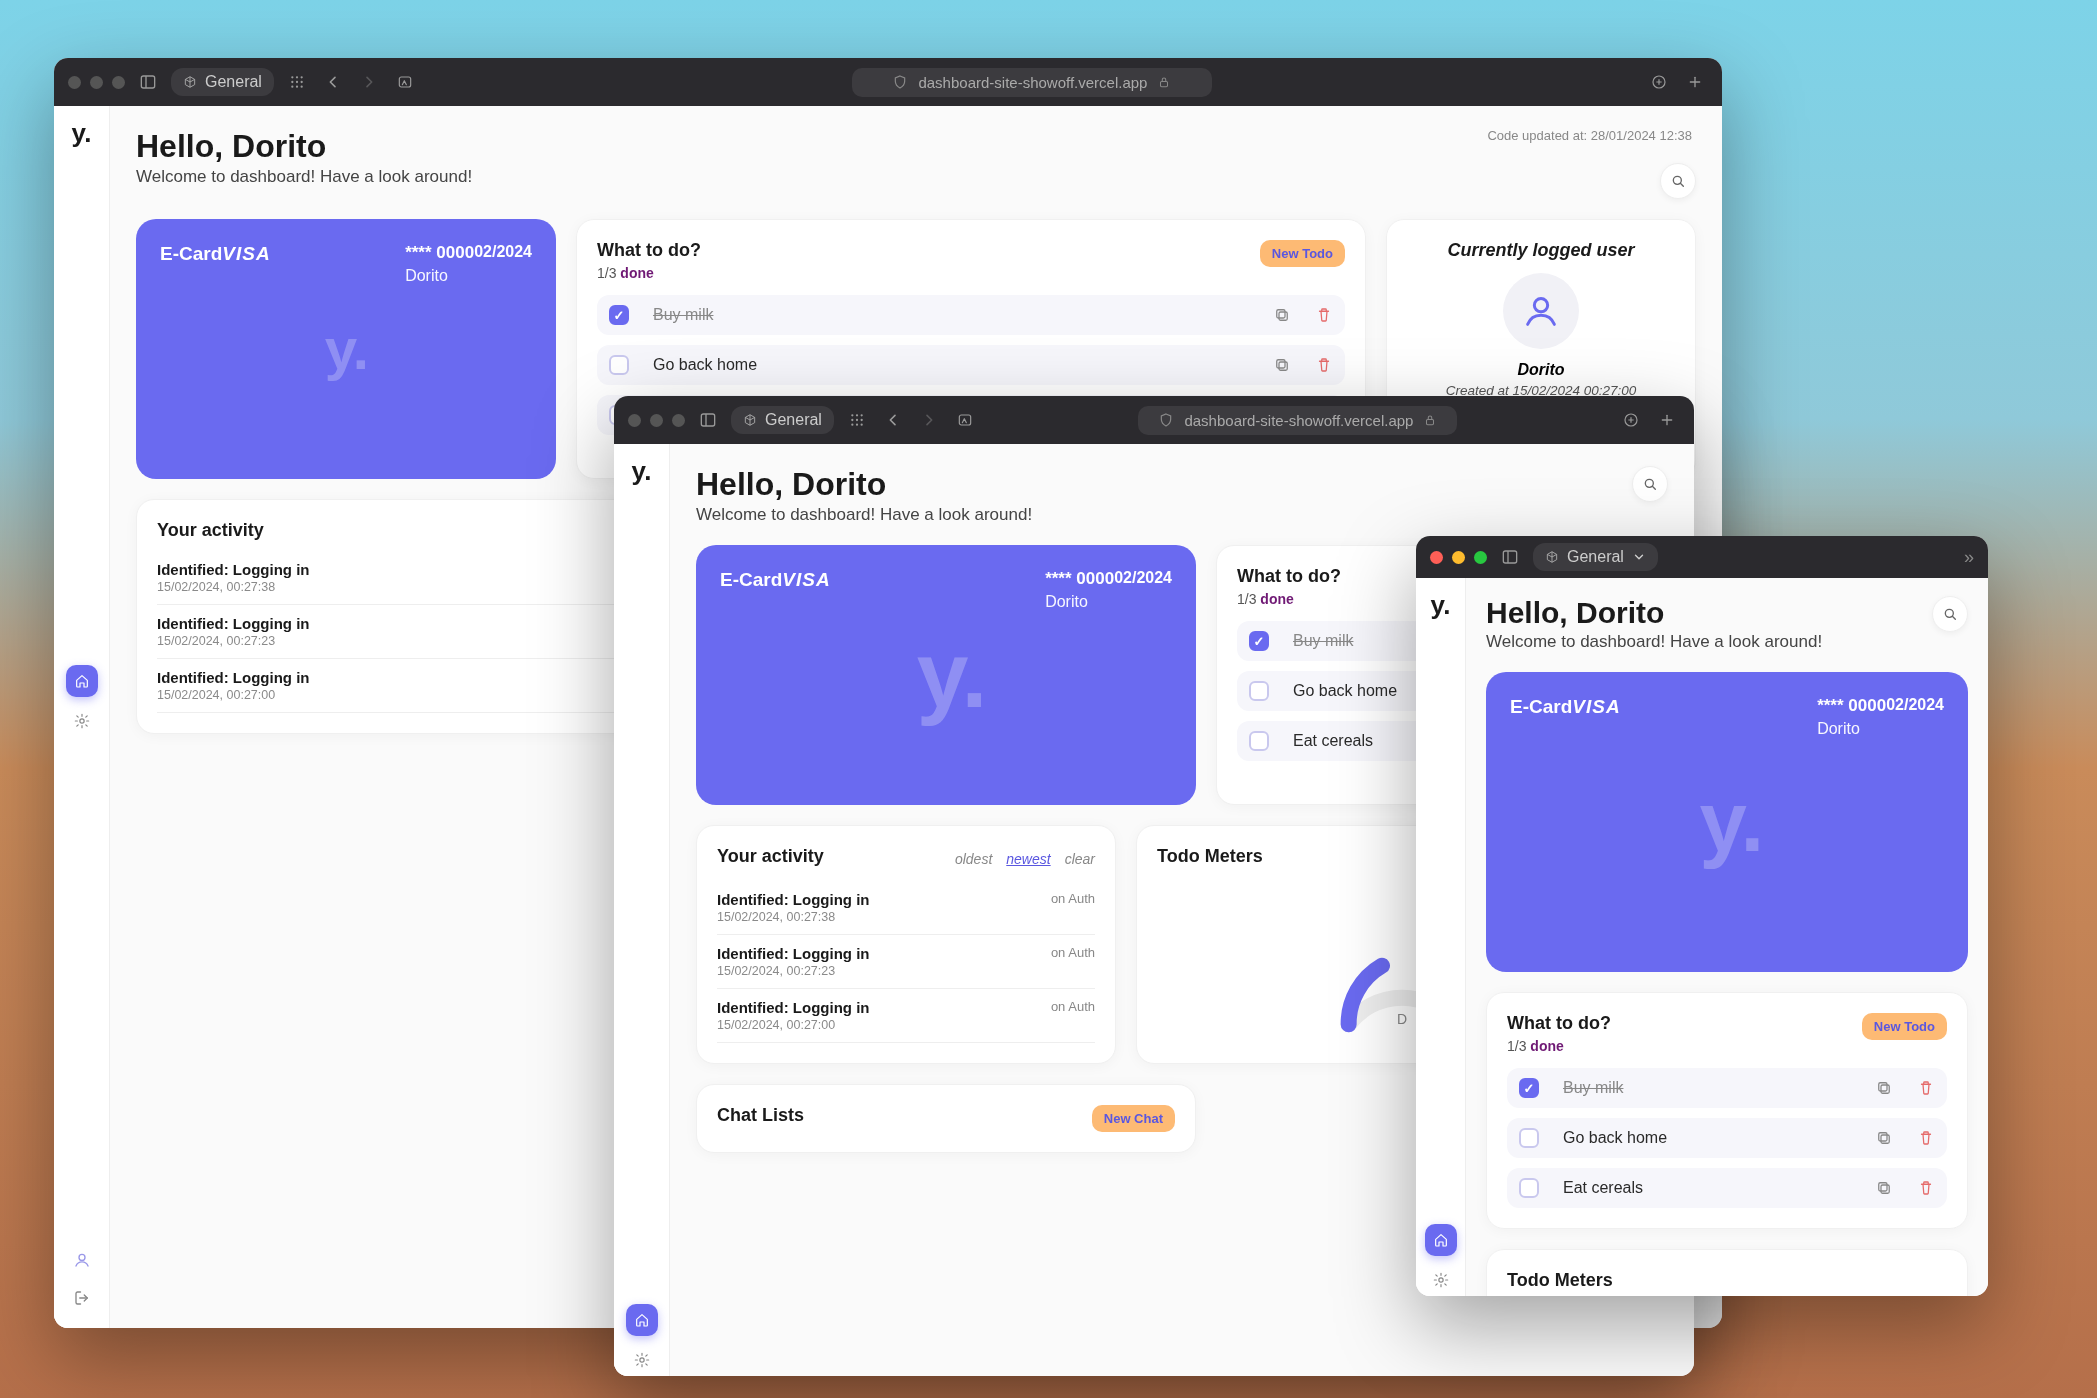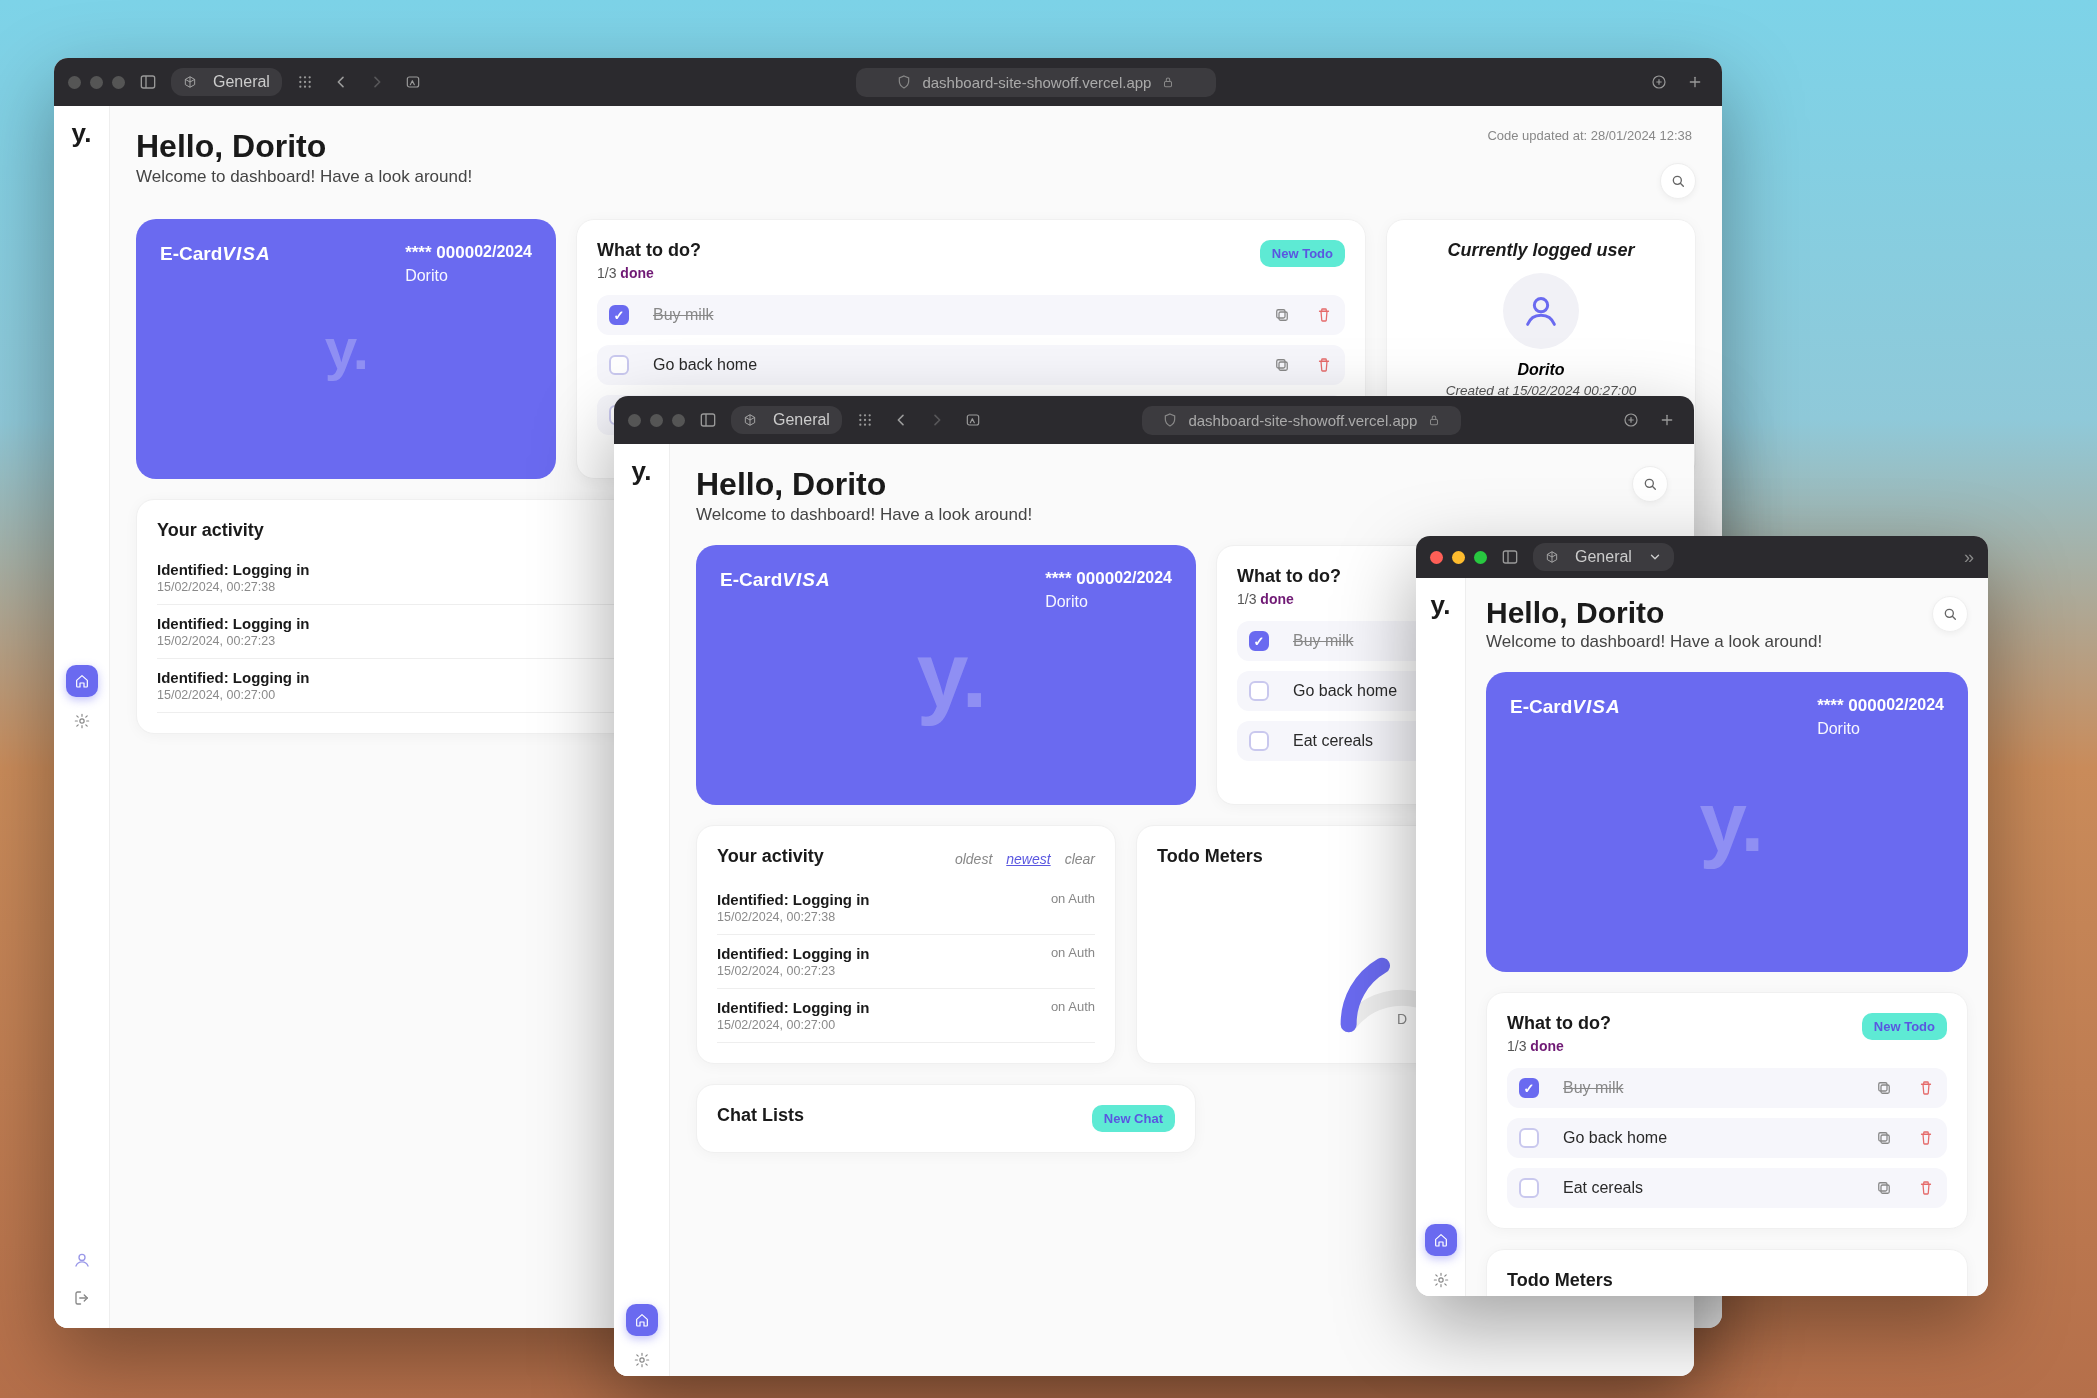--- a/index.html
+++ b/index.html
@@ -7,21 +7,21 @@
 
 
 .win { position: absolute; background: #fff; border-radius: 14px; overflow: hidden; box-shadow: 0 30px 80px rgba(0,0,0,.35); display: flex; flex-direction: column; }
 .titlebar { height: 48px; background: #2b2a2e; display: flex; align-items: center; padding: 0 14px; gap: 10px; color: #ccc; font-size: 16px; }
 .traffic { display: flex; gap: 9px; }
 .dot { width: 13px; height: 13px; border-radius: 50%; }
 .dot.r{background:#ff5f57;} .dot.y{background:#febc2e;} .dot.g{background:#28c840;}
 .dot.gray{background:#555;}
 .tb-btn { width: 26px; height: 26px; border-radius: 6px; display:flex; align-items:center; justify-content:center; color:#999; }
 .tb-btn svg{width:16px;height:16px;}
-.pill { background:#3c3b3f; border-radius:12px; padding:5px 12px; display:flex; align-items:center; gap:16px; }
+.pill { background:#3c3b3f; border-radius:12px; padding:5px 12px; display:flex; align-items:center; gap:8px; }
 .pill svg{width:14px;height:14px;}
 .addr { flex:1; display:flex; justify-content:center; }
 .addr-inner{ background:#3c3b3f; border-radius:10px; padding:6px 20px; display:flex; align-items:center; gap:10px; font-size:15px; color:#aaa; min-width:360px; justify-content:center;}
 .tb-right{display:flex; gap:10px; align-items:center;}
 .chev{width:14px;height:14px;fill:#777;}
 
 
 .body-area{ flex:1; background:#fafafa; display:flex; overflow:hidden;}
 .leftrail{ width:56px; background:#fff; display:flex; flex-direction:column; align-items:center; padding-top:12px; gap:8px; border-right:1px solid #eee;}
 .leftrail .logo{ font-weight:900; font-size:26px; color:#1a1a1a; margin-bottom:auto; padding-bottom:6px;}
@@ -49,21 +49,21 @@
 .ecard-bot{display:flex; justify-content:space-between; align-items:flex-start;}
 .ecard-bot .col{}
 .ecard-num{font-weight:700; font-size:17px;}
 .ecard-name{font-size:16px; opacity:.95; margin-top:4px;}
 .ecard-exp{font-size:16px; font-weight:700;}
 
 
 .todo-head{display:flex; justify-content:space-between; align-items:flex-start;}
 .todo-head .sub{font-size:14px; color:#555;}
 .todo-head .sub b{color:#701a75;}
-.newbtn{ background:#5eead4; color:#5a57e0; font-weight:700; font-size:13px; padding:6px 12px; border-radius:10px;}
+.newbtn{ background:#fdba74; color:#5a57e0; font-weight:700; font-size:13px; padding:6px 12px; border-radius:10px;}
 .todo-list{margin-top:14px; display:flex; flex-direction:column; gap:10px;}
 .todo-item{ background:#f6f6fb; border-radius:12px; padding:10px 12px; display:flex; align-items:center; gap:24px;}
 .chk{ width:20px; height:20px; border-radius:6px; border:2px solid #c9c8ee; background:#fff; display:flex; align-items:center; justify-content:center;}
 .chk.done{ background:#6a6af0; border-color:#6a6af0;}
 .chk.done::after{content:"✓"; color:#fff; font-size:13px; font-weight:900;}
 .todo-text{flex:1; font-size:16px; color:#2a2a2a;}
 .todo-text.done{text-decoration:line-through; color:#888;}
 .todo-ic{width:18px;height:18px; color:#888;}
 .todo-ic.del{color:#e56a6a;}
 

